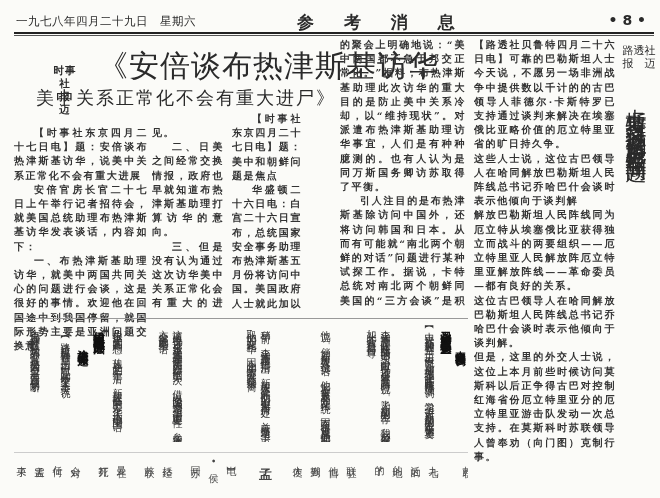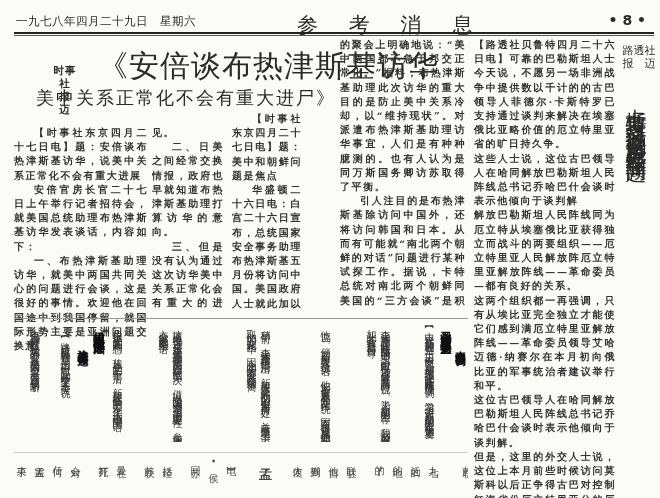--- a/index.html
+++ b/index.html
@@ -6,21 +6,21 @@
   body {
     width:660px; height:498px; overflow:hidden;
     background:#fbfbf8; color:#2a2a2a;
     font-family:"DejaVu Serif","Liberation Serif",serif;
     position:relative;
   }
   .abs { position:absolute; }
   
   .masthead { left:14px; top:10px; width:640px; height:22px; font-size:12px; }
   .mh-date { position:absolute; left:2px; top:4px; font-size:11.5px; letter-spacing:0.5px; }
-  .mh-title { position:absolute; left:283px; top:1px; font-size:21px; font-weight:normal; letter-spacing:12px; font-family:"DejaVu Sans","Liberation Sans",sans-serif; }
+  .mh-title { position:absolute; left:283px; top:1px; font-size:17px; font-weight:bold; letter-spacing:12px; font-family:"DejaVu Sans","Liberation Sans",sans-serif; }
   .mh-page { position:absolute; right:8px; top:2px; font-size:14px; font-weight:bold; font-family:"DejaVu Sans","Liberation Sans",sans-serif; }
   .rule-thick { left:14px; top:32px; width:640px; height:2px; background:#222; }
   .rule-thin  { left:14px; top:35px; width:640px; height:1px; background:#555; }
 
   
   .hl-source { left:48px; top:64px; font-size:10.5px; line-height:13px; font-weight:bold; width:34px; text-align:center; letter-spacing:1px; }
   .hl-line1 { left:98px; top:46px; font-size:30px; letter-spacing:1px; white-space:nowrap; }
   .hl-line2 { left:36px; top:86px; font-size:18px; letter-spacing:2px; white-space:nowrap; }
 
   .col {
@@ -76,21 +76,20 @@
 </div>
 <div class="abs col" style="left:340px; top:38px; width:126px; overflow:hidden; height:270px;">
   <p class="noindent">的聚会上明确地说：“美中两国都不急于邦交正常化。”据料，布热津斯基助理此次访华的重大目的是防止美中关系冷却，以“维持现状”。对派遣布热津斯基助理访华事宜，人们是有种种臆测的。也有人认为是同万斯国务卿访苏取得了平衡。</p>
   <p>引人注目的是布热津斯基除访问中国外，还将访问韩国和日本。从而有可能就“南北两个朝鲜的对话”问题进行某种试探工作。据说，卡特总统对南北两个朝鲜同美国的“三方会谈”是积极的。因此可以充分设想，通过这次访问进行的协商将会讨论这个问题。</p>
 </div>
 
 <div class="abs col" style="left:474px; top:38px; width:142px; height:460px; overflow:hidden;">
   <p class="noindent">【路透社贝鲁特四月二十六日电】可靠的巴勒斯坦人士今天说，不愿另一场非洲战争中提供数以千计的的古巴领导人菲德尔·卡斯特罗已支持通过谈判来解决在埃塞俄比亚略价值的厄立特里亚省的旷日持久争。</p>
   <p class="noindent">这些人士说，这位古巴领导人在哈同解放巴勒斯坦人民阵线总书记乔哈巴什会谈时表示他倾向于谈判解</p>
   <p class="noindent">解放巴勒斯坦人民阵线同为厄立特从埃塞俄比亚获得独立而战斗的两要组织——厄立特里亚人民解放阵厄立特里亚解放阵线——革命委员—都有良好的关系。</p>
-  <p class="noindent">这两个组织都一再强调，只有从埃比亚完全独立才能使它们感到满厄立特里亚解放阵线——革命委员领导艾哈迈德·纳赛尔在本月初向俄比亚的军事统治者建议举行和平。</p>
   <p class="noindent">这位古巴领导人在哈同解放巴勒斯坦人民阵线总书记乔哈巴什会谈时表示他倾向于谈判解。</p>
   <p class="noindent">但是，这里的外交人士说，这位上本月前些时候访问莫斯科以后正争得古巴对控制红海省份厄立特里亚分的厄立特里亚游击队发动一次总支持。在莫斯科时苏联领导人曾奉劝（向门图）克制行事。</p>
 
 </div>
 <div class="abs reuters-tag" style="left:622px; top:44px; width:34px; white-space:pre-line">路透社
 报　迈</div>
 <div class="abs vert-head">卡斯特罗支持通过谈判解决厄立特里亚问题</div>
 
 <div class="abs divider-h" style="left:14px; top:318px; width:454px;"></div>
 

